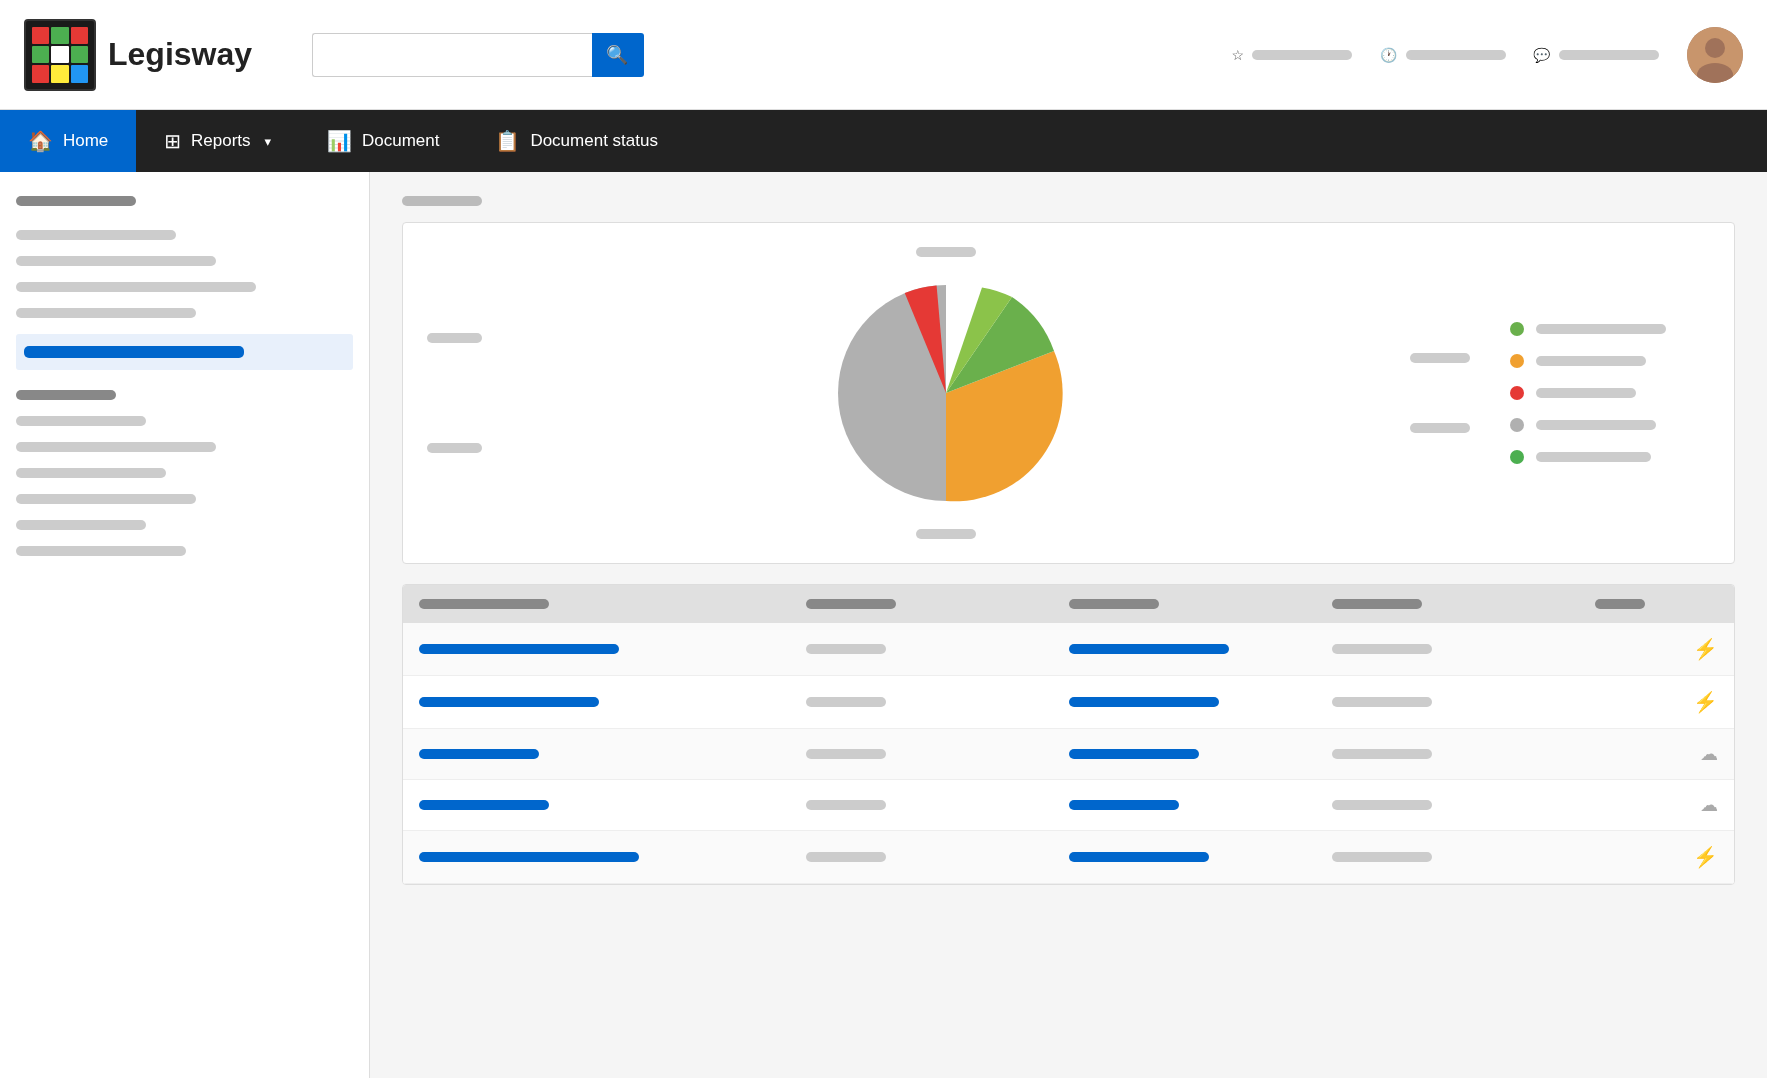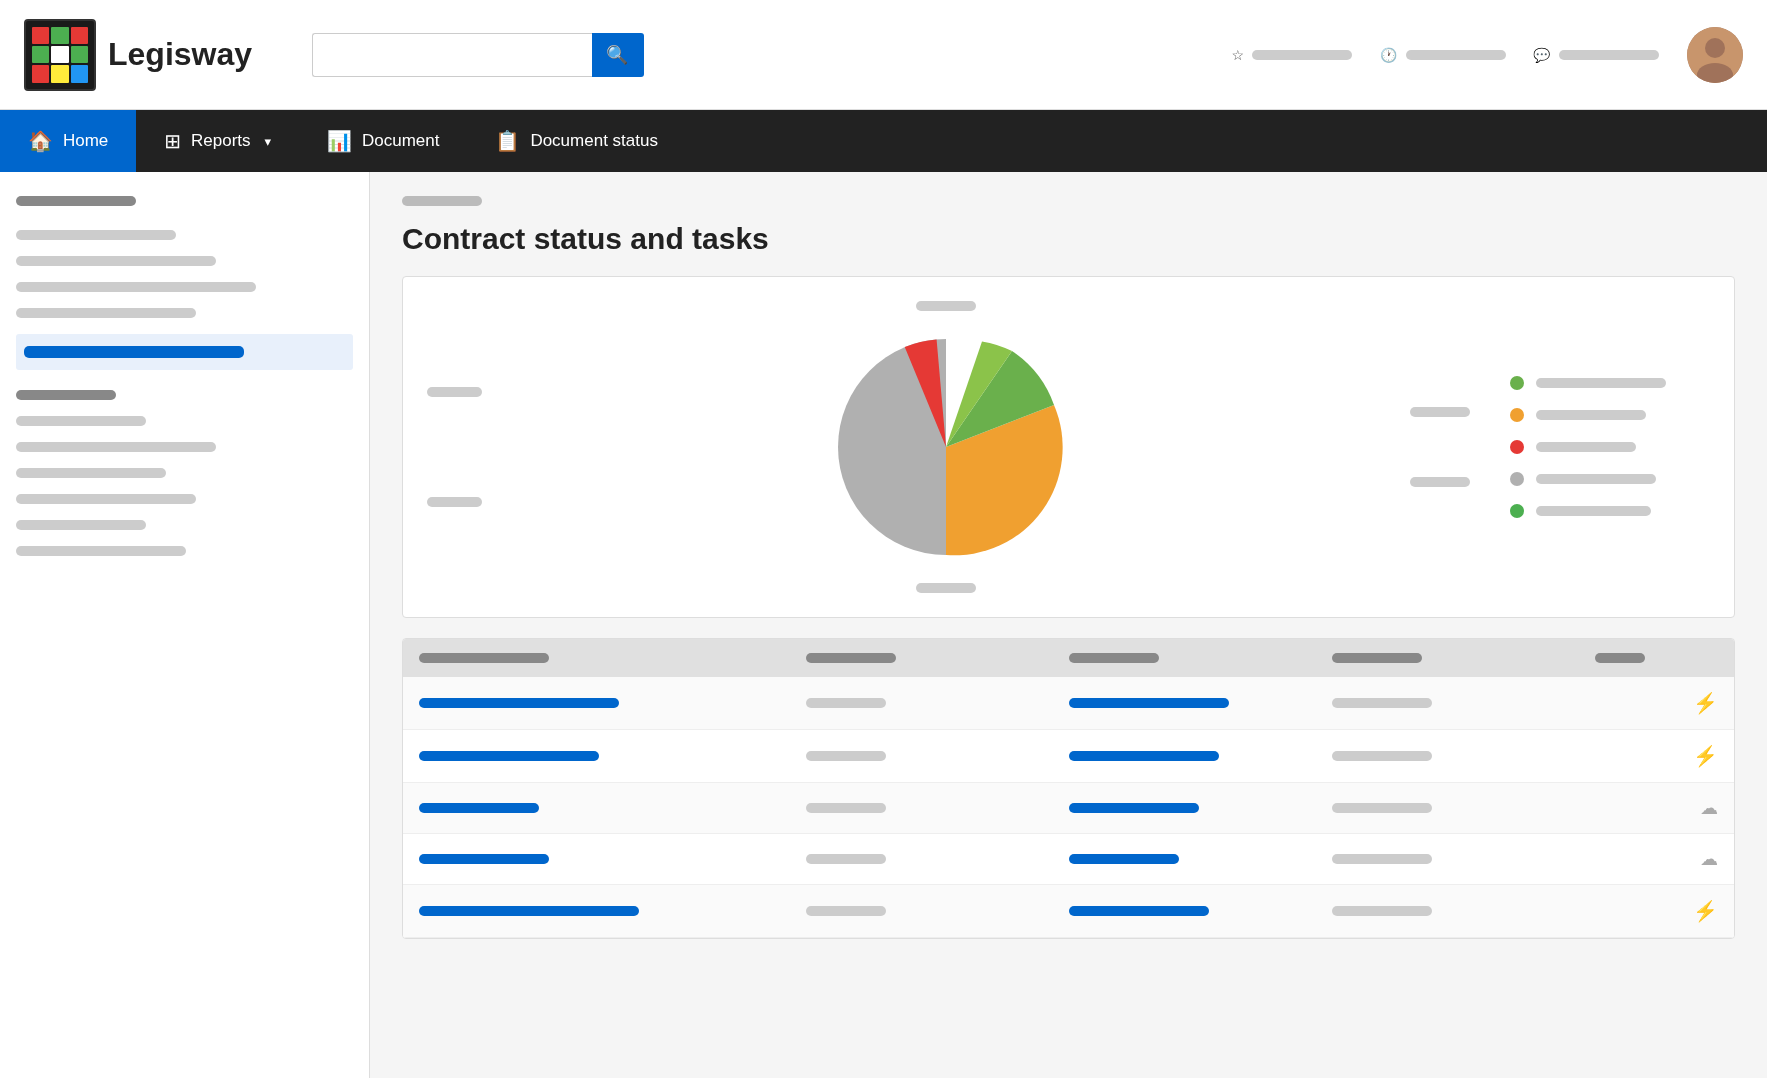--- a/index.html
+++ b/index.html
@@ -403,21 +403,20 @@
     <div class="sidebar-line" style="width:130px"></div>
     <div class="sidebar-line" style="width:200px"></div>
     <div class="sidebar-line" style="width:150px"></div>
     <div class="sidebar-line" style="width:180px"></div>
     <div class="sidebar-line" style="width:130px"></div>
     <div class="sidebar-line" style="width:170px"></div>
   </aside>
 
   <main class="content">
     <div class="content-breadcrumb"></div>
-    <h1 class="content-title">Contract status and tasks</h1>
 
     <div class="chart-card">
       <div class="chart-left-label">
         <div class="chart-side-label" style="width:55px; margin-bottom:100px;"></div>
         <div class="chart-side-label" style="width:55px;"></div>
       </div>
 
       <div class="chart-container">
         <div class="chart-label-top"></div>
 

